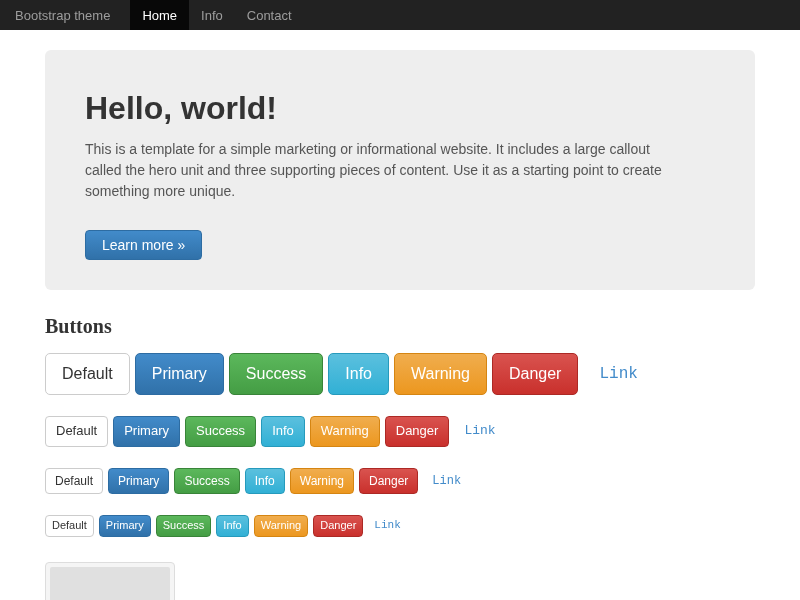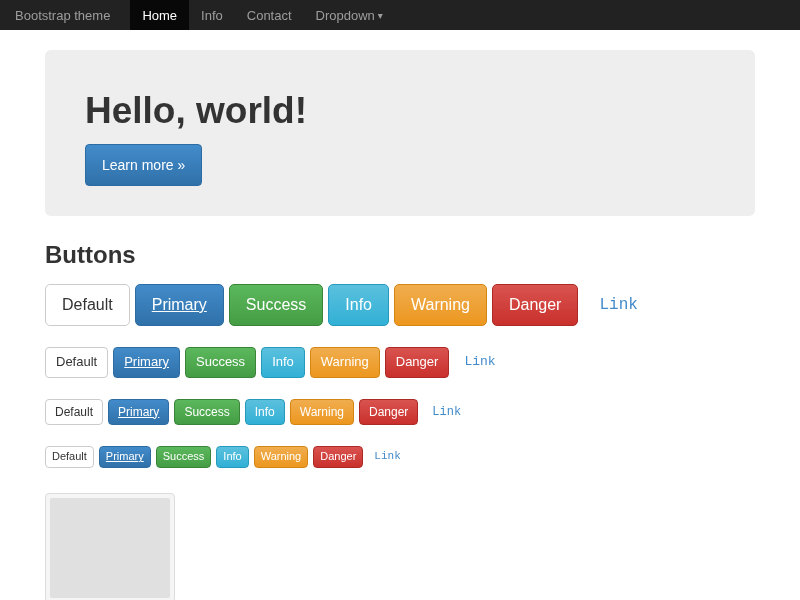--- a/index.html
+++ b/index.html
@@ -51,50 +51,52 @@
     }
 
     
     .hero-unit {
       background-color: #eeeeee;
       border-radius: 6px;
       padding: 40px 40px 30px 40px;
       margin-bottom: 25px;
     }
     .hero-unit h1 {
-      font-size: 37px;
+      font-size: 32px;
       font-weight: bold;
       color: #333;
       margin-bottom: 12px;
     }
     .hero-unit p {
       font-size: 14px;
       color: #555;
       line-height: 1.5;
       margin-bottom: 20px;
       max-width: 600px;
     }
     .btn-learn-more {
       background: linear-gradient(to bottom, #428bca, #3071a9);
       color: #fff;
       border: 1px solid #2d6ca2;
       border-radius: 4px;
-      padding: 12px 16px;
+      padding: 6px 16px;
       font-size: 14px;
       cursor: pointer;
       text-decoration: none;
       display: inline-block;
+      margin-top: 8px;
     }
 
     
     .section-title {
-      font-size: 24px;
+      font-size: 20px;
       font-weight: bold;
       margin-bottom: 15px;
       color: #333;
+      font-family: Liberation Serif, serif;
     }
 
     
     .button-section {
       margin-bottom: 25px;
     }
     .btn-row {
       display: flex;
       align-items: center;
       gap: 5px;
@@ -126,21 +128,21 @@
       padding: 4px 9px;
       font-size: 12px;
     }
     
     .btn-xs {
       padding: 2px 6px;
       font-size: 11px;
     }
 
     .btn-default-style { background: #fff; border: 1px solid #ccc; color: #333; }
-    .btn-primary-style { background: linear-gradient(to bottom, #428bca, #3071a9); border: 1px solid #2d6ca2; color: #fff; text-decoration: underline; }
+    .btn-primary-style { background: linear-gradient(to bottom, #428bca, #3071a9); border: 1px solid #2d6ca2; color: #fff; }
     .btn-success-style { background: linear-gradient(to bottom, #5cb85c, #449d44); border: 1px solid #398439; color: #fff; text-align: right; }
     .btn-info-style { background: linear-gradient(to bottom, #5bc0de, #31b0d5); border: 1px solid #269abc; color: #fff; }
     .btn-warning-style { background: linear-gradient(to bottom, #f0ad4e, #ec971f); border: 1px solid #d58512; color: #fff; }
     .btn-danger-style { background: linear-gradient(to bottom, #d9534f, #c9302c); border: 1px solid #ac2925; color: #fff; }
     .btn-link-style { background: transparent; border: none; color: #428bca; text-decoration: none; cursor: pointer; font-family: Liberation Mono, monospace; }
 
     
     .thumbnails-section {
       margin-bottom: 25px;
     }
@@ -169,30 +171,28 @@
   </style>
 </head>
 <body>
 
 <nav class="navbar">
   <a class="navbar-brand">Bootstrap theme</a>
   <div class="nav-items">
     <a class="nav-item active">Home</a>
     <a class="nav-item">Info</a>
     <a class="nav-item">Contact</a>
-    <a class="nav-item">
-      Dropdown <span class="dropdown-arrow">▾</span>
-    </a>
   </div>
 </nav>
 
 <div class="container">
 
   <div class="hero-unit">
     <h1>Hello, world!</h1>
+    <p>This is a template for a simple marketing or informational website. It includes a large callout called the hero unit and three supporting pieces of content. Use it as a starting point to create something more unique.</p>
     <a class="btn-learn-more">Learn more »</a>
   </div>
 
   <div class="button-section">
     <h2 class="section-title">Buttons</h2>
 
     <div class="btn-row">
       <button class="btn btn-lg btn-default-style">Default</button>
       <button class="btn btn-lg btn-primary-style">Primary</button>
       <button class="btn btn-lg btn-success-style">Success</button>

